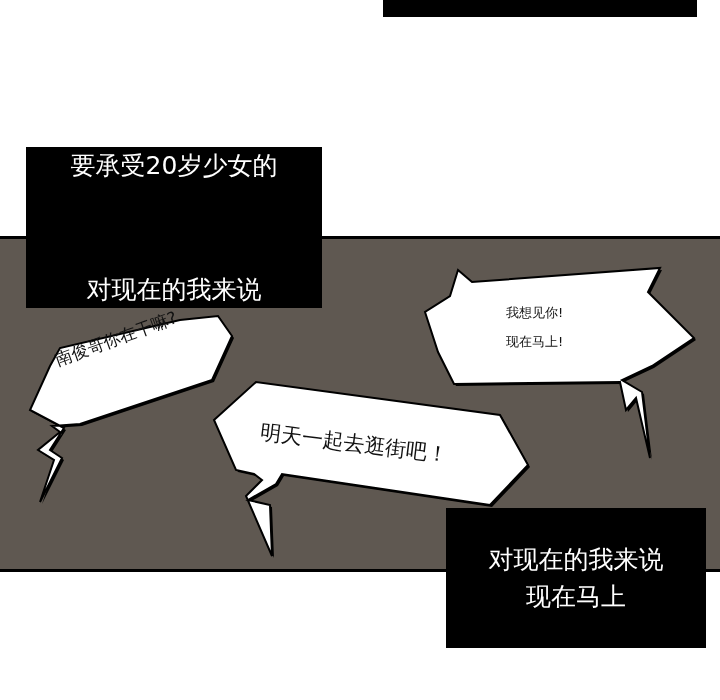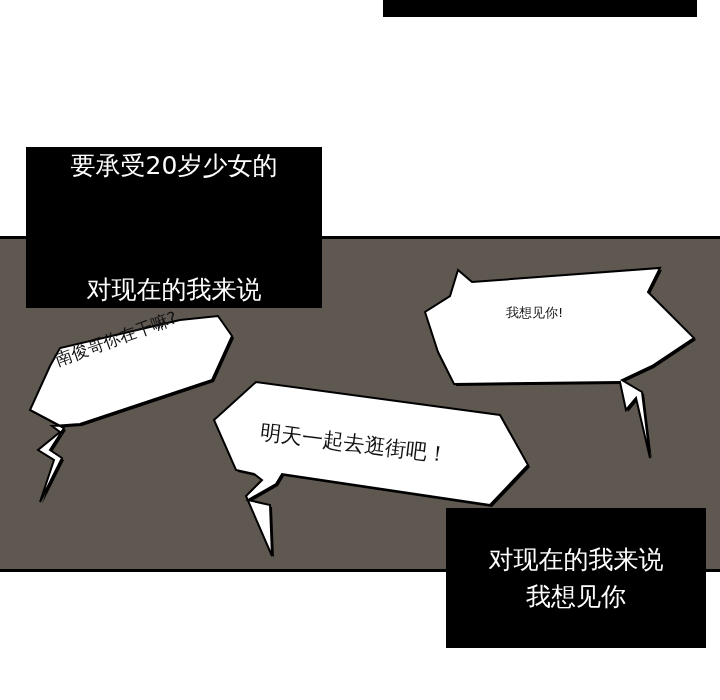--- a/index.html
+++ b/index.html
@@ -49,18 +49,19 @@
 <div class="bubble-text bt-1">
   <div>南俊哥你在干嘛?</div>
 </div>
 
 <div class="bubble-text bt-2">
   <div>明天一起去逛街吧！</div>
 </div>
 
 <div class="bubble-text bt-3">
   <div>我想见你!</div>
+  <div>现在马上!</div>
 </div>
 
 <div class="abs caption caption-2">
   <div>对现在的我来说</div>
-  <div>我想见你</div>
+  <div>现在马上</div>
 </div>
 
 </body></html>

